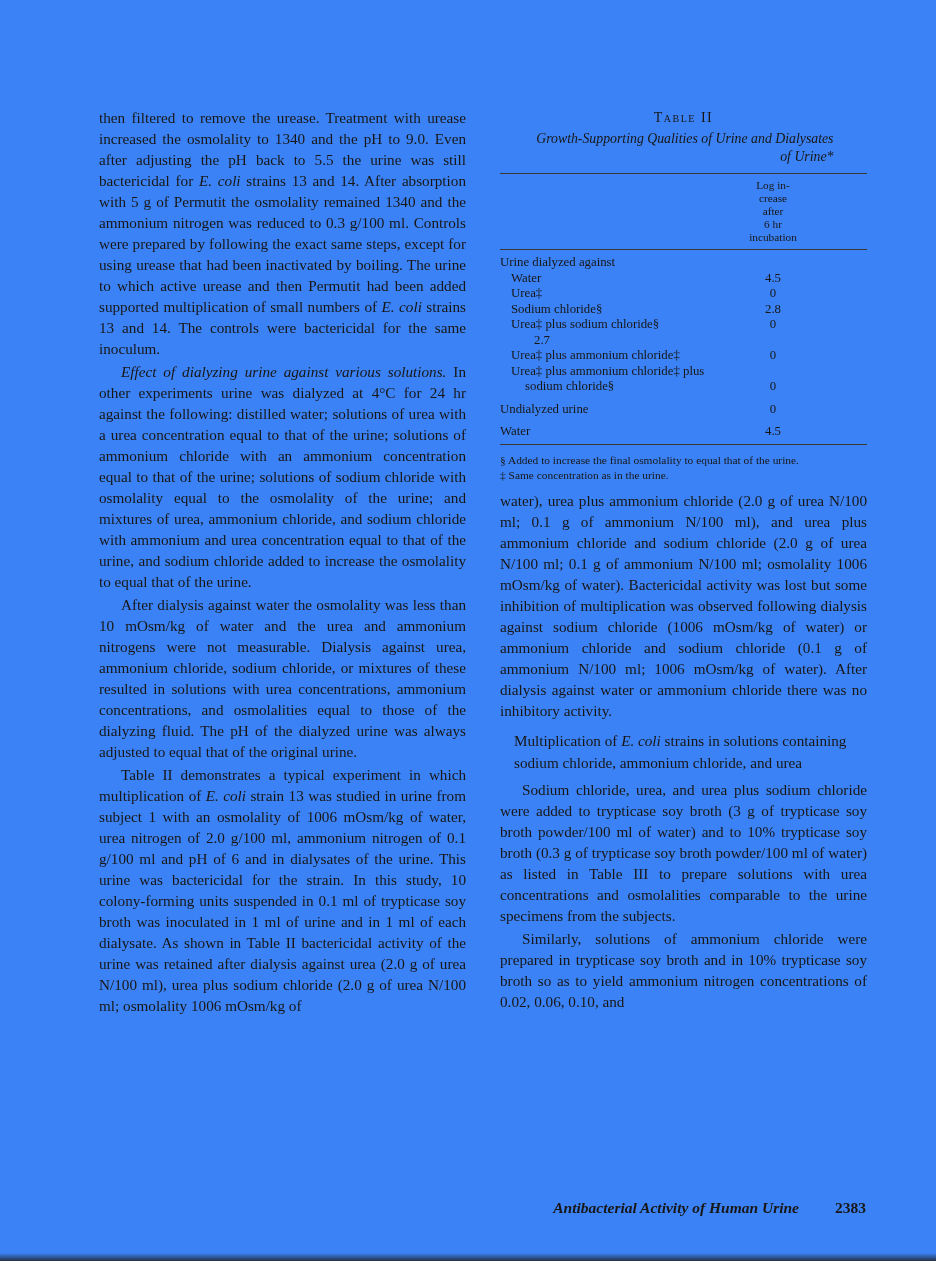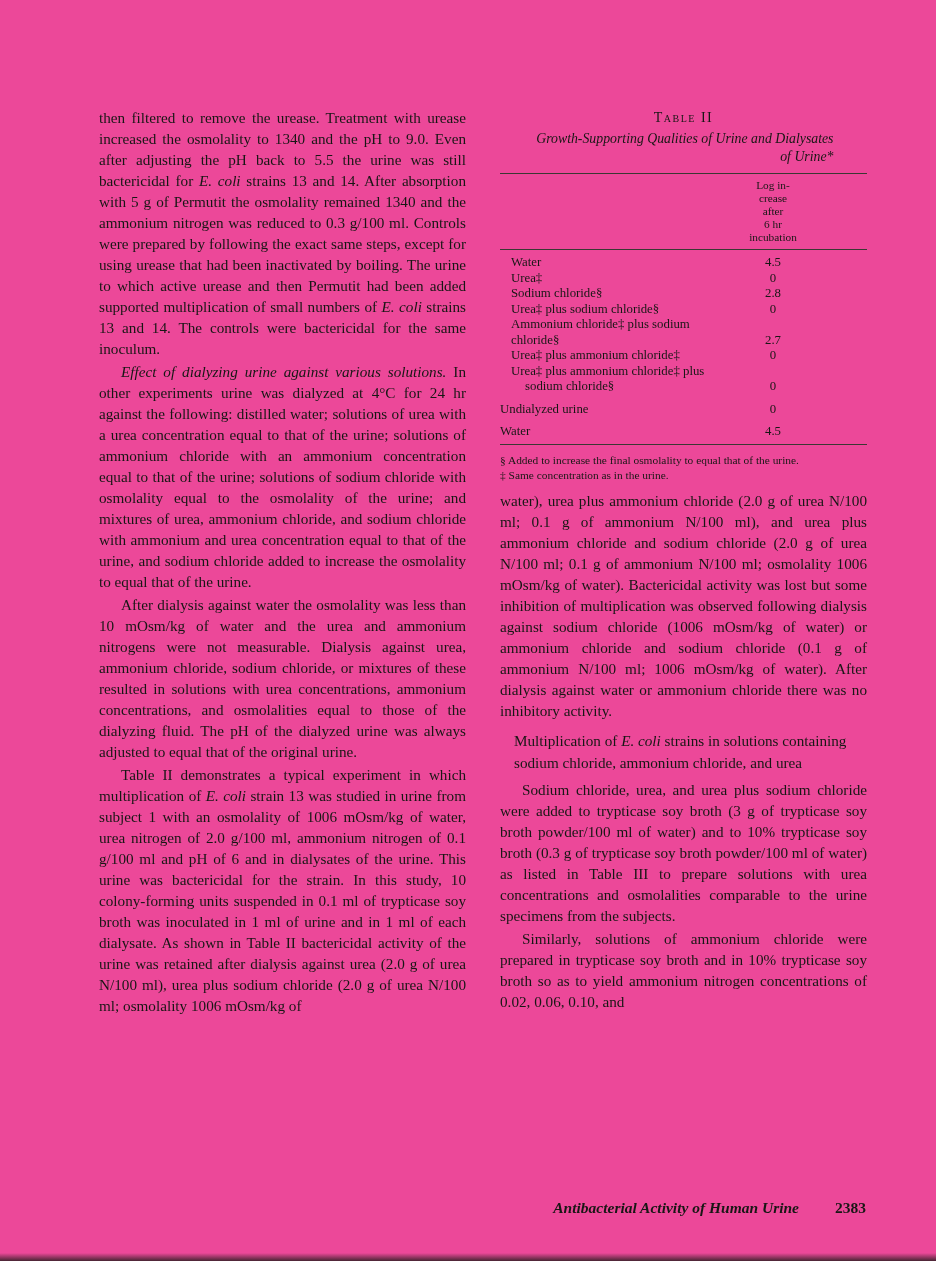--- a/index.html
+++ b/index.html
@@ -1,20 +1,20 @@
 <!DOCTYPE html>
 <html lang="en"><head>
 <meta charset="utf-8">
 <style>
   html,body { margin:0; padding:0; background:#d8d5cf; }
   .page {
     position:relative;
     width:936px; height:1261px;
     margin:0 auto;
-    background:#ec4899;
+    background:#3b82f6;
     color:#181715;
     font-family:"Liberation Serif","DejaVu Serif",serif;
     overflow:hidden;
   }
   .col {
     position:absolute; top:107px; width:367px;
     font-size:15.2px; line-height:21px;
     text-align:justify;
     hyphens:auto; -webkit-hyphens:auto;
   }
@@ -102,38 +102,41 @@
           <span>crease</span>
           <span>after</span>
           <span>6 hr</span>
           <span>incubation</span>
         </div>
       </div>
 
       <div class="rule"></div>
 
       <div class="tbl-body">
+        <div class="trow">
+          <span class="tlabel">Urine dialyzed against</span>
+          <span class="tvalue"></span>
+        </div>
         <div class="trow sub">
           <span class="tlabel">Water</span>
           <span class="tvalue">4.5</span>
         </div>
         <div class="trow sub">
           <span class="tlabel">Urea‡</span>
           <span class="tvalue">0</span>
         </div>
         <div class="trow sub">
           <span class="tlabel">Sodium chloride§</span>
           <span class="tvalue">2.8</span>
         </div>
         <div class="trow sub">
           <span class="tlabel">Urea‡ plus sodium chloride§</span>
           <span class="tvalue">0</span>
         </div>
         <div class="trow sub">
-          <span class="tlabel">Ammonium chloride‡ plus sodium chloride§</span>
           <span class="tvalue">2.7</span>
         </div>
         <div class="trow sub">
           <span class="tlabel">Urea‡ plus ammonium chloride‡</span>
           <span class="tvalue">0</span>
         </div>
         <div class="trow sub">
           <span class="tlabel">
             <span class="l1">Urea‡ plus ammonium chloride‡ plus</span>
             <span class="l2">sodium chloride§</span>

